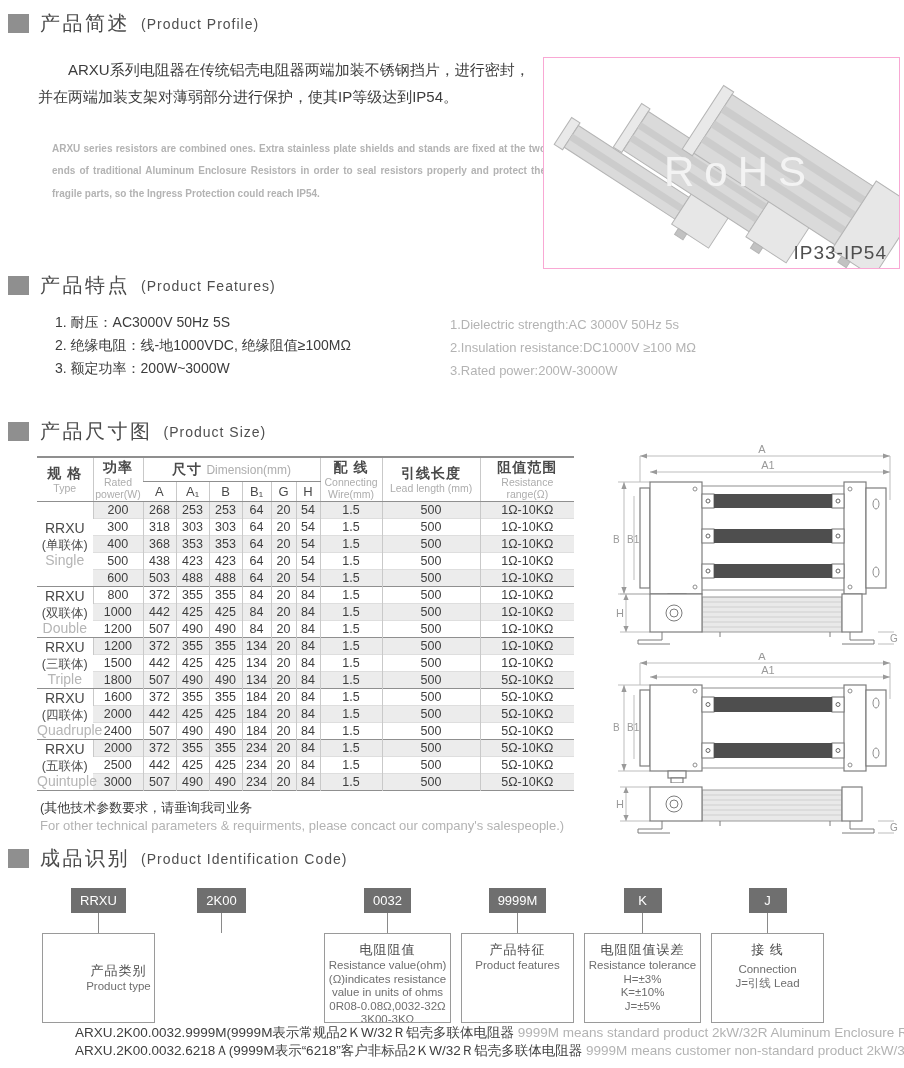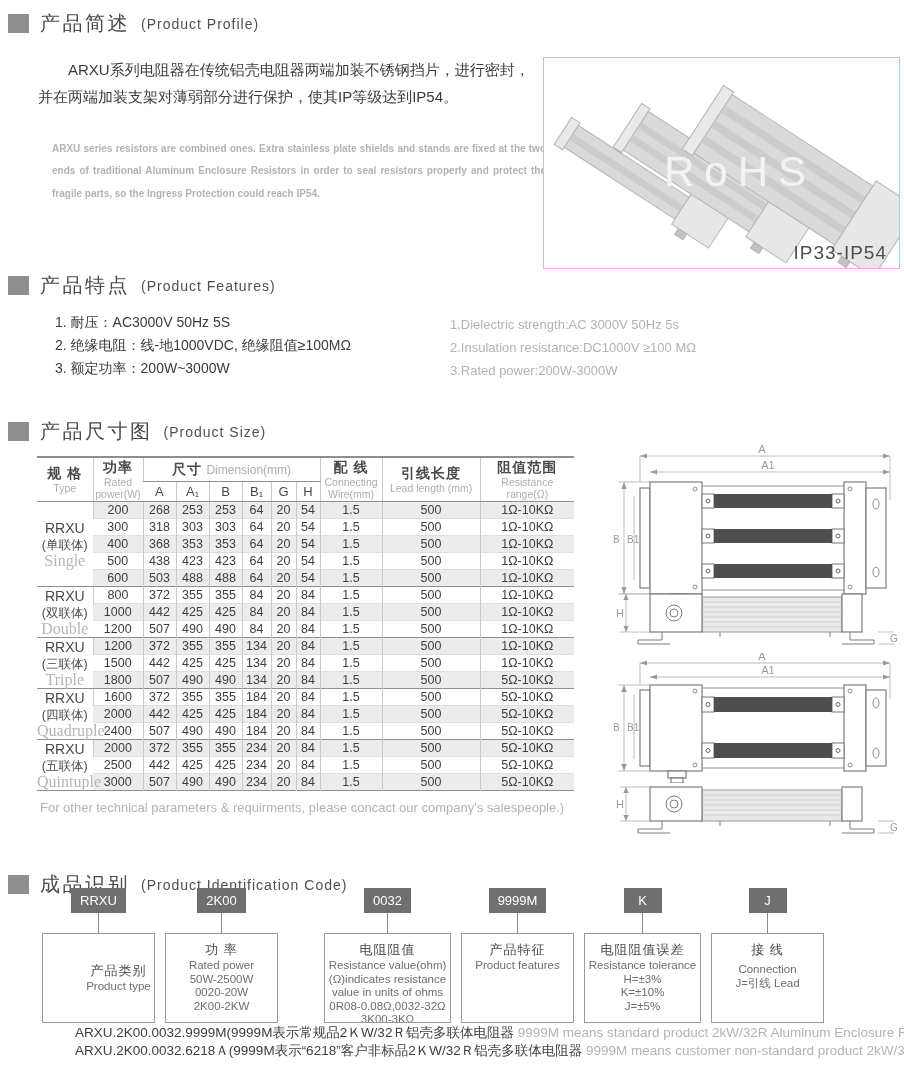--- a/index.html
+++ b/index.html
@@ -38,21 +38,21 @@
   .th-dim-en{font-size:12px;color:#adadad;margin-top:30px;}
   .th-sub{font-size:13px;color:#4a4a4a;}
   tr.stripe td{background:#ececec;}
   tr.stripe td.type-cell{background:#fff;}
   .size-table tbody tr:not(.group-start) td{border-top:1px solid #dedede;}
   .size-table tbody tr.group-start td{border-top:1px solid #8f8f8f;}
   .size-table tbody tr:first-child td{border-top:none;}
   td.type-cell{vertical-align:middle;}
   .t-model{display:block;font-size:14px;color:#4a4a4a;line-height:17px;}
   .t-sub{display:block;font-size:12.5px;color:#4a4a4a;line-height:16px;}
-  .t-en{display:block;font-size:16px;color:#b5b5b5;line-height:15px;font-family:Liberation Serif, serif;}
+  .t-en{display:block;font-size:14px;color:#b5b5b5;line-height:15px;}
 
   .table-note{position:absolute;left:40px;top:799px;}
   .note-zh{font-size:13px;color:#3d3d3d;line-height:18px;}
   .note-en{font-size:13px;color:#b3b3b3;line-height:18px;}
 
   
   .drawing{position:absolute;left:610px;}
   .drawing-1{top:444px;}
   .drawing-2{top:653px;}
 
@@ -424,20 +424,21 @@
           <td>20</td>
           <td>84</td>
           <td>1.5</td>
           <td>500</td>
           <td>5Ω-10KΩ</td>
         </tr>
       </tbody>
   </table>
 
   <div class="table-note">
+    <div class="note-zh">(其他技术参数要求，请垂询我司业务</div>
     <div class="note-en">For other technical parameters &amp; requirments, please concact our company's salespeople.)</div>
   </div>
 
   <div class="drawing drawing-1">
     <svg width="290" height="200" viewBox="0 0 290 200">
       <g stroke="#bdbdbd" stroke-width="1" fill="none">
         <line x1="30" y1="12" x2="280" y2="12"></line>
         <line x1="30" y1="12" x2="30" y2="38"></line>
           <line x1="280" y1="12" x2="280" y2="56"></line>
         <line x1="40" y1="28" x2="280" y2="28"></line>
@@ -627,45 +628,38 @@
           <line x1="220" y1="36" x2="220" y2="41"></line>
       </g>
       <g stroke="#bdbdbd">
           <line x1="268" y1="36" x2="284" y2="36"></line>
           <line x1="268" y1="48" x2="284" y2="48"></line>
         </g>
       <text x="280" y="46" font-size="10" fill="#9a9a9a">G</text>
     </svg>
   </div>
 
-  <div class="sec-head" style="left:8px;top:845px;margin-top:26px;">
+  <div class="sec-head" style="left:8px;top:845px;">
     <span class="bullet"></span>
     <span class="sec-title-zh">成品识别</span>
     <span class="sec-title-en">(Product Identification Code)</span>
   </div>
 
   <div class="id-row">
       <div class="id-col id-col-1">
         <div class="id-chip">RRXU</div>
         <div class="id-conn"></div>
         <div class="id-box">
           <div class="id-line zh">产品类别</div>
           <div class="id-line">Product type</div>
         </div>
       </div>
       <div class="id-col id-col-2">
         <div class="id-chip">2K00</div>
         <div class="id-conn"></div>
-        <div class="id-box">
-          <div class="id-line zh">功  率</div>
-          <div class="id-line">Rated power</div>
-          <div class="id-line">50W-2500W</div>
-          <div class="id-line">0020-20W</div>
-          <div class="id-line">2K00-2KW</div>
-        </div>
       </div>
       <div class="id-col id-col-3">
         <div class="id-chip">0032</div>
         <div class="id-conn"></div>
         <div class="id-box">
           <div class="id-line zh">电阻阻值</div>
           <div class="id-line">Resistance value(ohm)</div>
           <div class="id-line">(Ω)indicates  resistance</div>
           <div class="id-line">value in units of ohms</div>
           <div class="id-line">0R08-0.08Ω,0032-32Ω</div>

